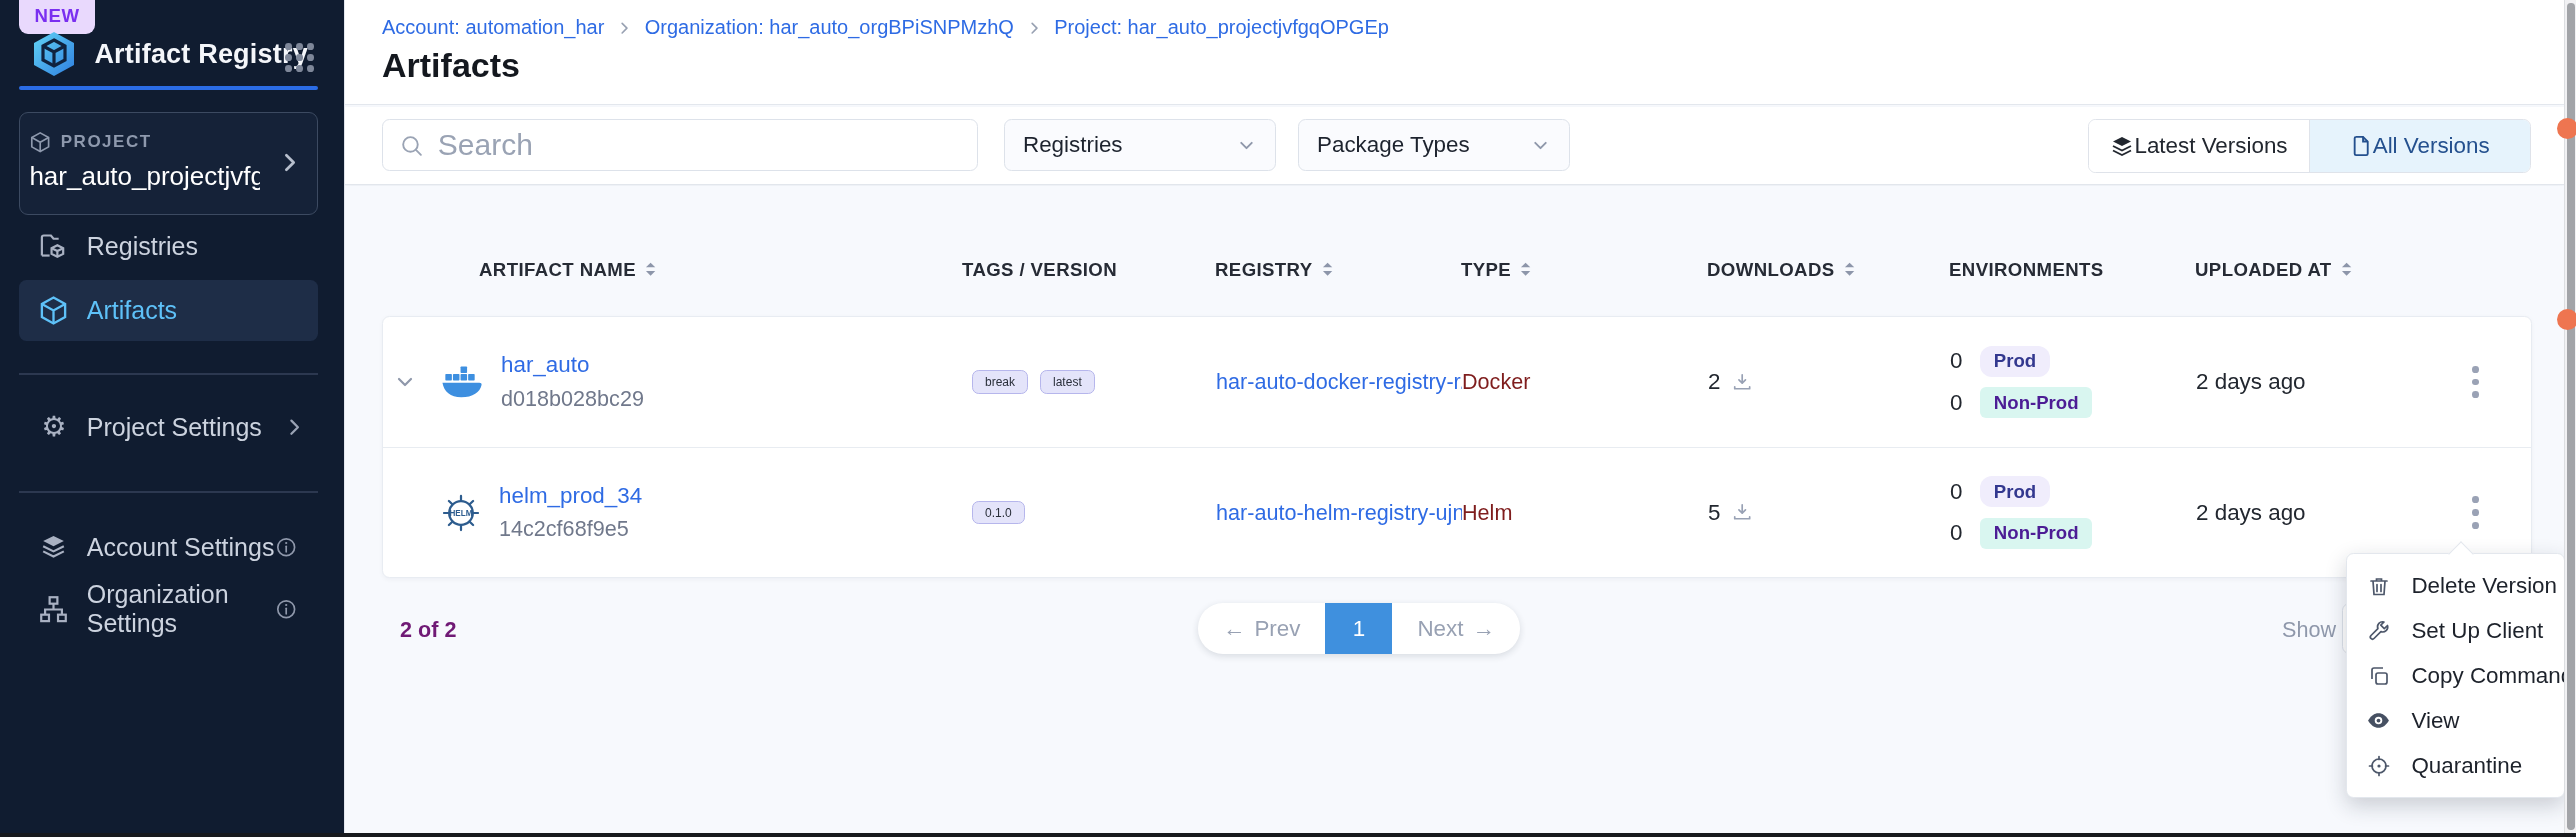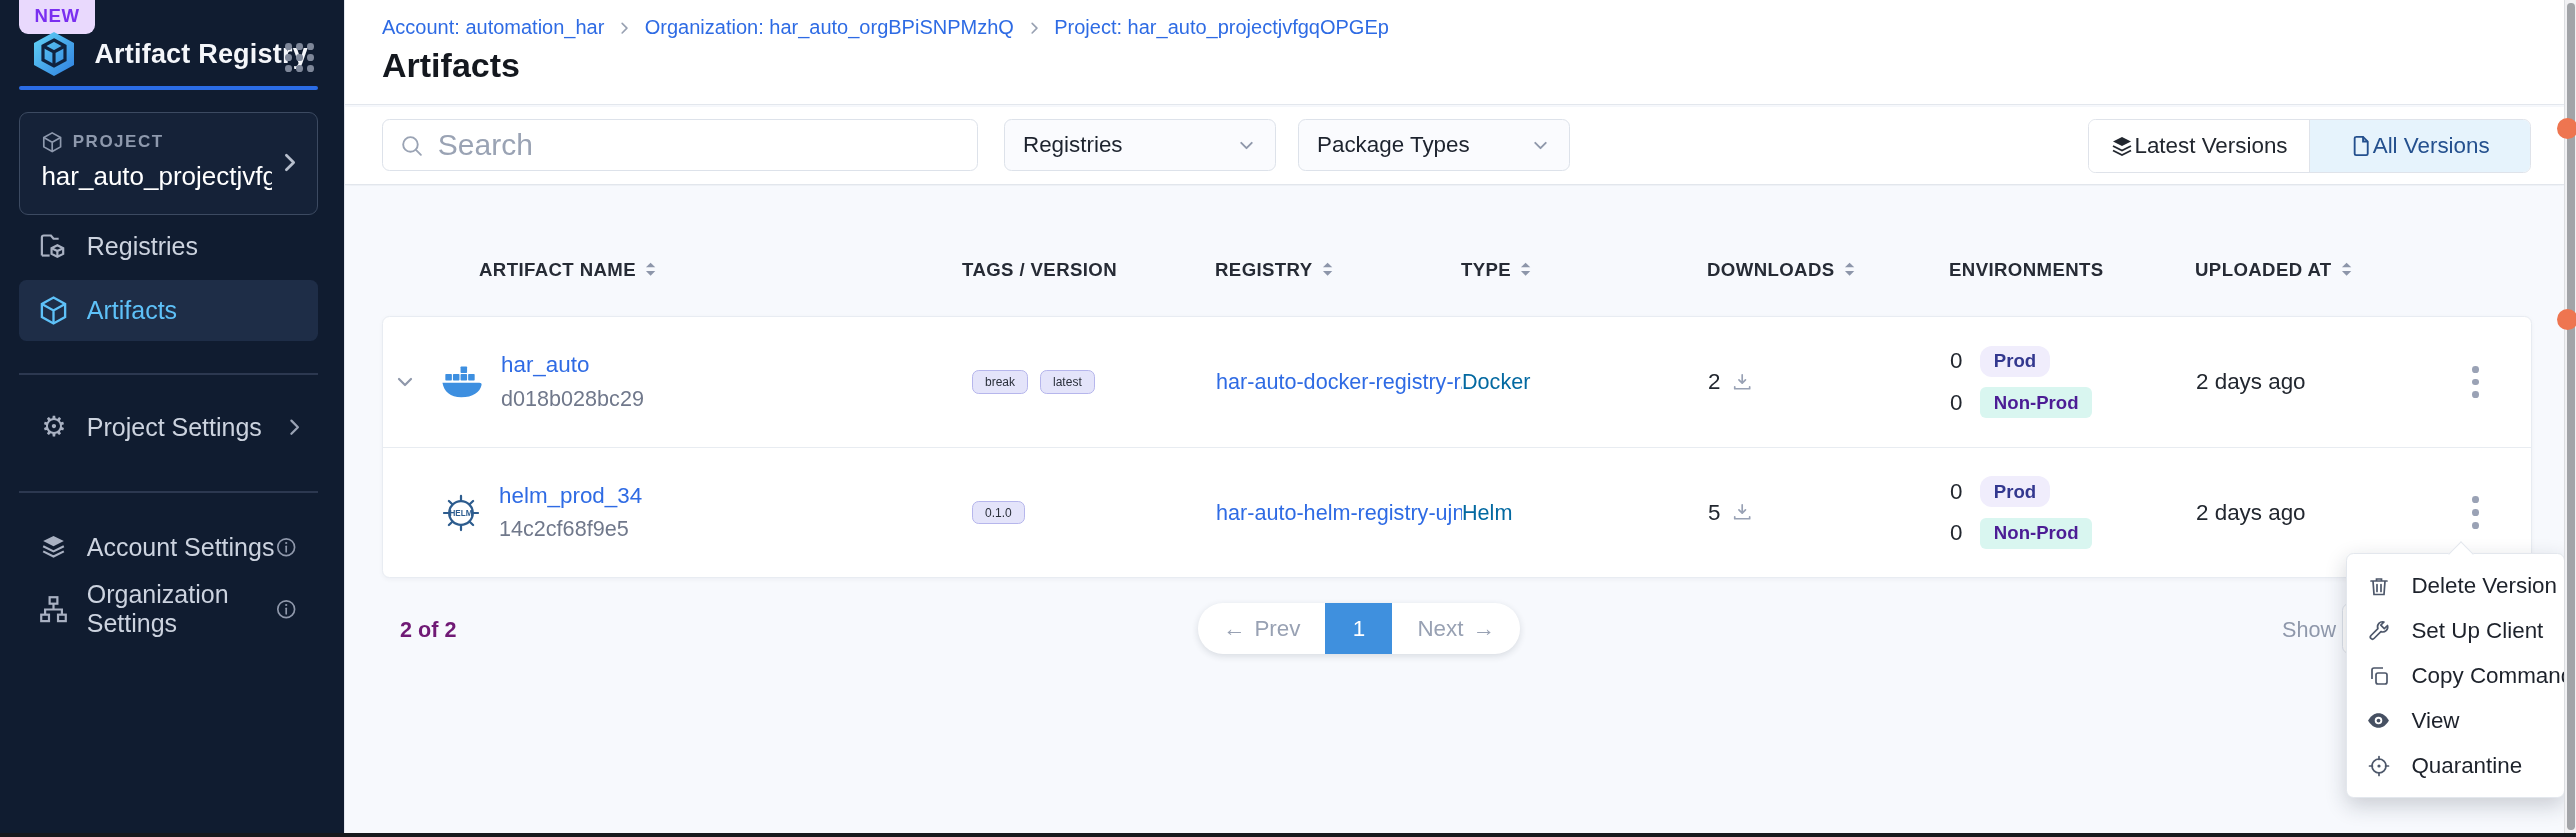--- a/index.html
+++ b/index.html
@@ -13,21 +13,21 @@
     font-weight:bold; font-size:18.6px; padding:5.2px 15px 6.7px; border-radius:0 0 9px 9px; letter-spacing:0.7px; }
   .logo-row { position:absolute; left:30px; top:30px; display:flex; align-items:center; }
   .logo-cube { width:48px; height:48px; }
   .app-title { color:#f4f6fa; font-size:27px; font-weight:bold; margin-left:16.4px; letter-spacing:0.2px; }
   .grid-icon { position:absolute; left:285px; top:43px; display:grid;
     grid-template-columns:repeat(3,6.7px); grid-gap:4.5px; cursor:pointer; }
   .grid-icon span { width:6.7px; height:6.7px; border-radius:50%; background:#7e8799; }
   .blue-line { position:absolute; left:19.4px; top:86px; width:299px; height:3.7px;
     background:#2b6ce5; border-radius:2.2px; }
   .project-card { position:absolute; left:19.4px; top:112px; width:299px; height:103px;
-    background:#152238; border:1.5px solid #3c4a61; border-radius:9px; padding:18px 21px; cursor:pointer; }
+    background:#152238; border:1.5px solid #3c4a61; border-radius:9px; padding:18px 9px; cursor:pointer; }
   .project-top { display:flex; align-items:center; gap:9px; color:#8e99ad; }
   .project-label { font-size:17px; font-weight:bold; letter-spacing:1.5px; }
   .project-name { color:#ffffff; font-size:26px; margin-top:7.5px; white-space:nowrap;
     overflow:hidden; max-width:231px; }
   .project-chevron { position:absolute; right:15px; top:37px; color:#b7bfcd; }
   .nav-item { position:absolute; left:19.4px; width:299px; height:54px; display:flex;
     align-items:center; padding-left:18px; color:#ccd3df; font-size:25px; cursor:pointer; border-radius:7.5px; }
   .nav-item .nicon { width:33px; height:33px; display:flex; align-items:center; justify-content:center;
     color:#a9b1c2; margin-right:16.4px; flex:0 0 33px; }
   .nav-item.active { background:#1e2d47; height:61px; color:#5ec1f8; }
@@ -83,21 +83,21 @@
   .trow + .trow { border-top:1.5px solid #e8ecf1; }
   .cell { display:flex; align-items:center; min-width:0; }
   .cell.expand { justify-content:center; color:#8f98ab; cursor:pointer; }
   .namecell { padding-left:15px; display:flex; align-items:center; gap:18px; }
   .nametxt .alink { color:#2f6be4; font-size:22.4px; cursor:pointer; }
   .nametxt .digest { color:#70788b; font-size:21.6px; margin-top:7.5px; }
   .chip { background:#e4e4fa; border:1.5px solid #b6b6ec; border-radius:6.7px; padding:3.7px 12px;
     font-size:12px; color:#2a2f3a; margin-right:12px; white-space:nowrap; }
   .cell.tags { padding-left:9px; }
   .reg-link { color:#2f6be4; font-size:21.6px; cursor:pointer; white-space:nowrap; overflow:hidden; }
-  .typetxt { font-size:21.6px; color:#0369a1; }
+  .typetxt { font-size:21.6px; color:#7f1d1d; }
   .dl { display:flex; align-items:center; gap:10.4px; font-size:22.4px; color:#22272f; }
   .dl-icon { color:#98a1b4; display:flex; }
   .envcell { flex-direction:column; align-items:flex-start; justify-content:center; gap:10.4px; }
   .envline { display:flex; align-items:center; gap:18px; font-size:22.4px; color:#22272f; }
   .envbadge { font-size:18.6px; font-weight:bold; padding:4.5px 13.4px; border-radius:12px; }
   .envbadge.prod { background:#f0edfc; color:#33388f; }
   .envbadge.nonprod { background:#d9f6f0; color:#4c1d95;border-radius:6px; }
   .uploaded { font-size:22.4px; color:#22272f; }
   .kebab { display:flex; flex-direction:column; gap:6px; align-items:center; justify-content:center;
     width:45px; height:60px; cursor:pointer; margin:0 auto; }

